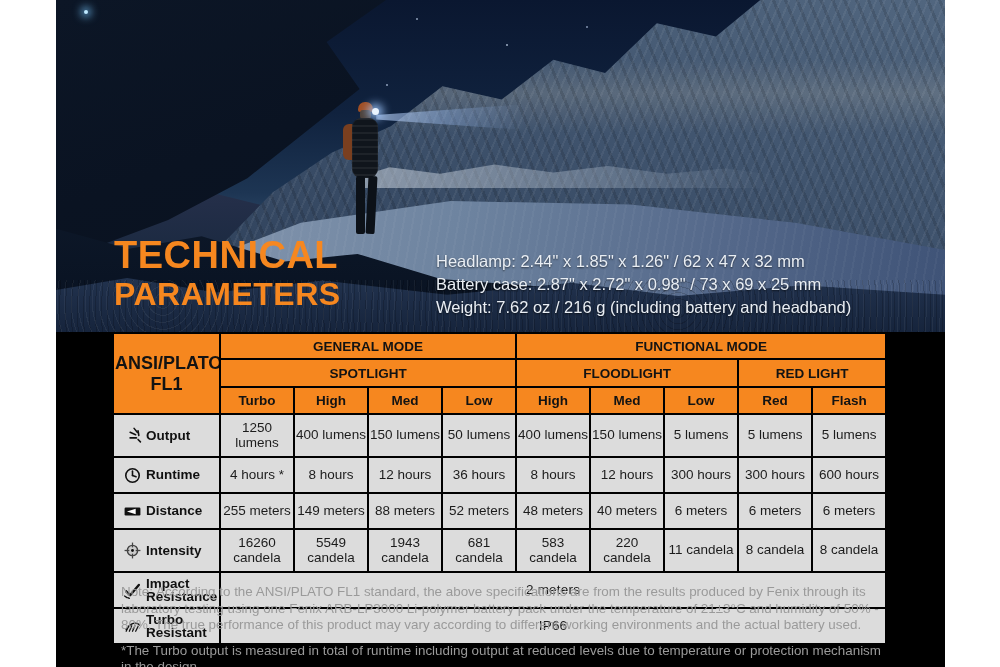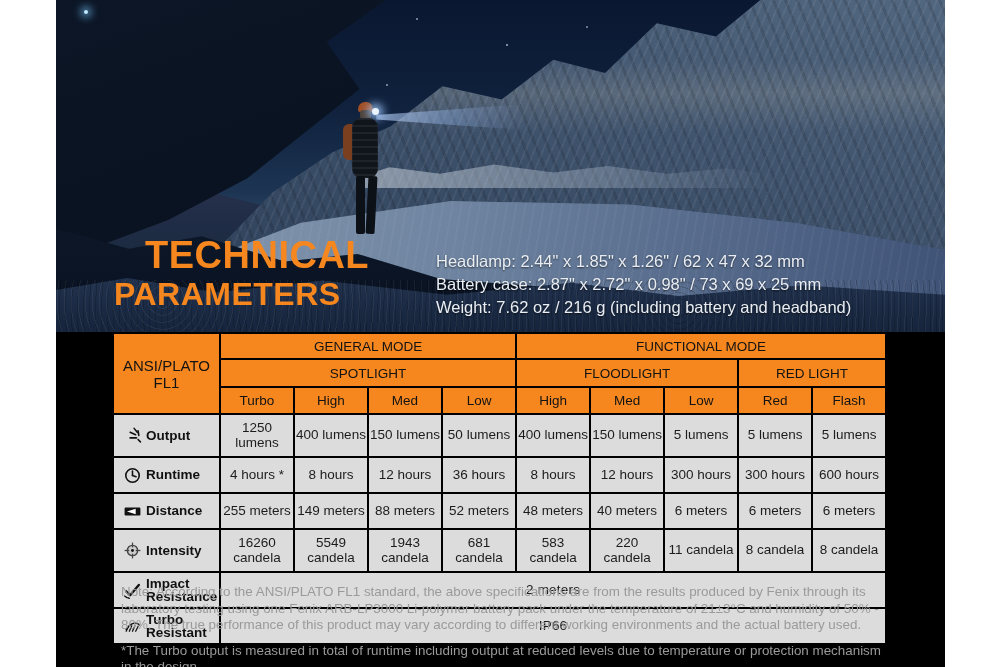--- a/index.html
+++ b/index.html
@@ -55,30 +55,30 @@
   .head{position:absolute;left:12px;top:12px;width:11px;height:9px;border-radius:3px;background:#4c4038;}
   .jacket{position:absolute;left:4px;top:20px;width:26px;height:60px;border-radius:9px;background:#10151c;
     box-shadow:inset 0 0 0 1px rgba(255,255,255,.04);}
   .jacket:after{content:"";position:absolute;inset:0;border-radius:9px;background:repeating-linear-gradient(180deg,rgba(255,255,255,.06) 0 2px,transparent 2px 7px);}
   .backpack{position:absolute;left:-5px;top:26px;width:15px;height:36px;border-radius:6px;background:#7a3f1f;}
   .leg1{position:absolute;left:8px;top:78px;width:9px;height:58px;background:#0c1118;border-radius:2px;}
   .leg2{position:absolute;left:19px;top:78px;width:9px;height:58px;background:#0c1118;border-radius:2px;transform:rotate(3deg);}
 
   
   .heading{position:absolute;left:58px;top:236px;color:#F6871F;font-weight:bold;line-height:1;}
-  .heading .l1{font-size:38px;letter-spacing:.5px;margin-left:31px;}
+  .heading .l1{font-size:38px;letter-spacing:.5px;}
   .heading .l2{font-size:32px;letter-spacing:.5px;margin-top:4px;}
   .dims{position:absolute;left:380px;top:250px;color:#e9eef4;font-size:16.5px;line-height:23px;text-shadow:0 1px 2px rgba(0,0,0,.6);}
 
   
   table.spec{position:absolute;left:56px;top:332px;border-collapse:collapse;table-layout:fixed;width:773px;}
   table.spec td{border:2px solid #000;overflow:hidden;}
-  .hdr{background:#F6871F;color:#131313;font-weight:normal;font-size:13.5px;text-align:center;}
+  .hdr{background:#F6871F;color:#131313;font-weight:bold;font-size:13.5px;text-align:center;}
   .r1{height:22px;} .r2{height:24px;} .r3{height:23px;}
-  .corner{font-size:15px;margin-top:36px;}
+  .corner{font-size:18px;margin-top:36px;}
   .cell{background:#DCDCDC;color:#1c1c1c;font-size:13.5px;text-align:center;line-height:1.08;padding:6px 1px;height:22px;}
   .labelcell{background:#DCDCDC;padding:1px 2px;height:22px;}
   .labwrap{display:flex;align-items:center;justify-content:flex-start;gap:4px;padding-left:7px;}
   .labtxt{font-weight:bold;font-size:13.5px;color:#111;line-height:1.02;}
   .ic{width:19px;height:19px;flex:0 0 auto;}
   .spanval{letter-spacing:.2px;}
 
   
   .note{position:absolute;left:56px;top:575px;width:782px;color:#9a9a9a;font-size:13.4px;line-height:16.6px;}
   .note p{margin:9px;}

